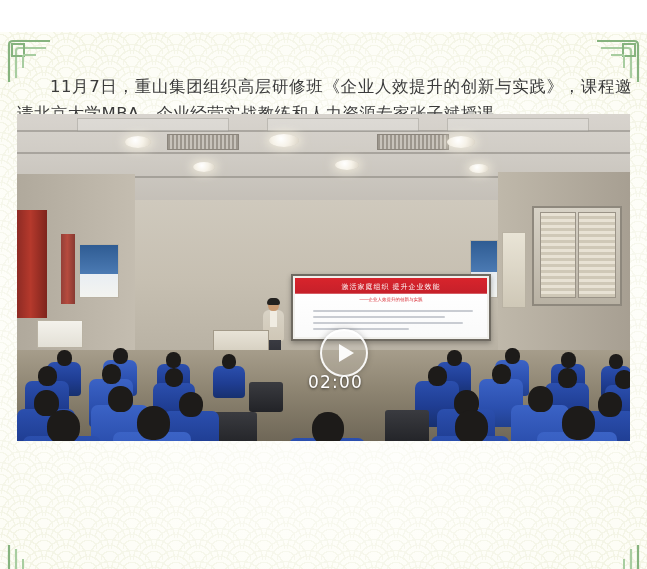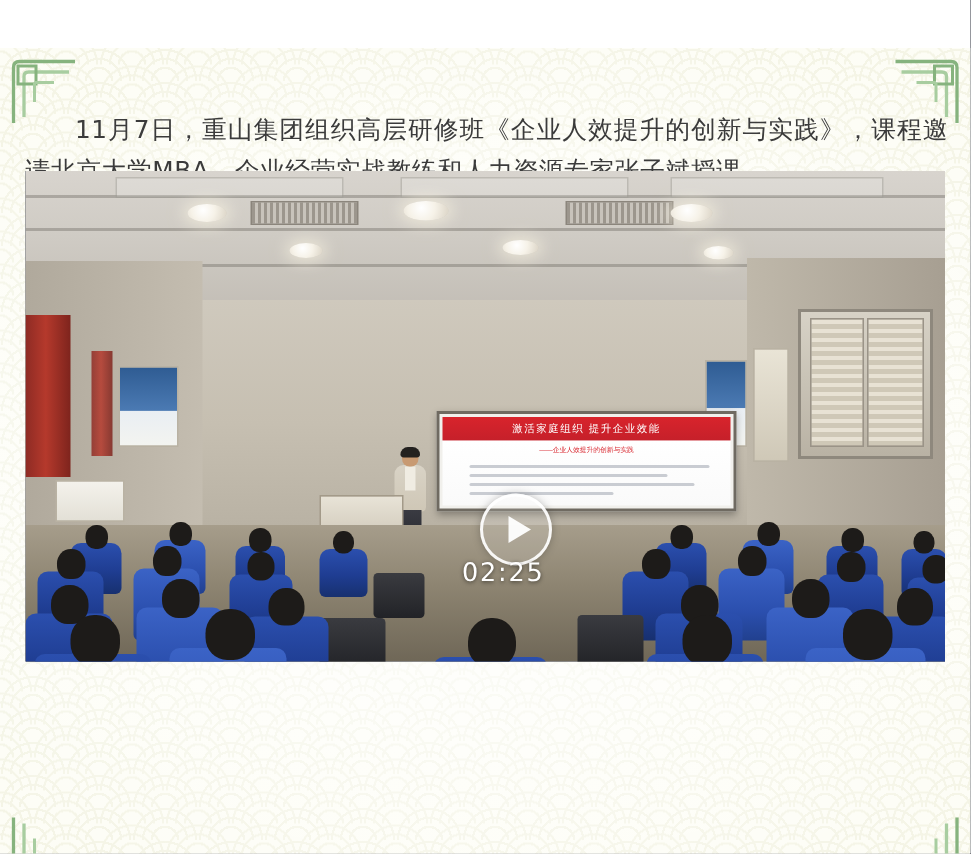--- a/index.html
+++ b/index.html
@@ -476,17 +476,17 @@
       </div>
       <div class="person" style="left:520px; top:292px;">
         <div class="p-body light" style="left:0; top:26px; width:80px; height:90px;"></div>
         <div class="p-head" style="left:25px; top:0;  width:33px; height:34px;"></div>
       </div>
     </div>
 
     <div id="play-button">
       <div id="play-triangle"></div>
     </div>
-    <div id="video-duration">02:25</div>
+    <div id="video-duration">02:00</div>
   </div>
 
 
 </div>
 
 </body></html>

